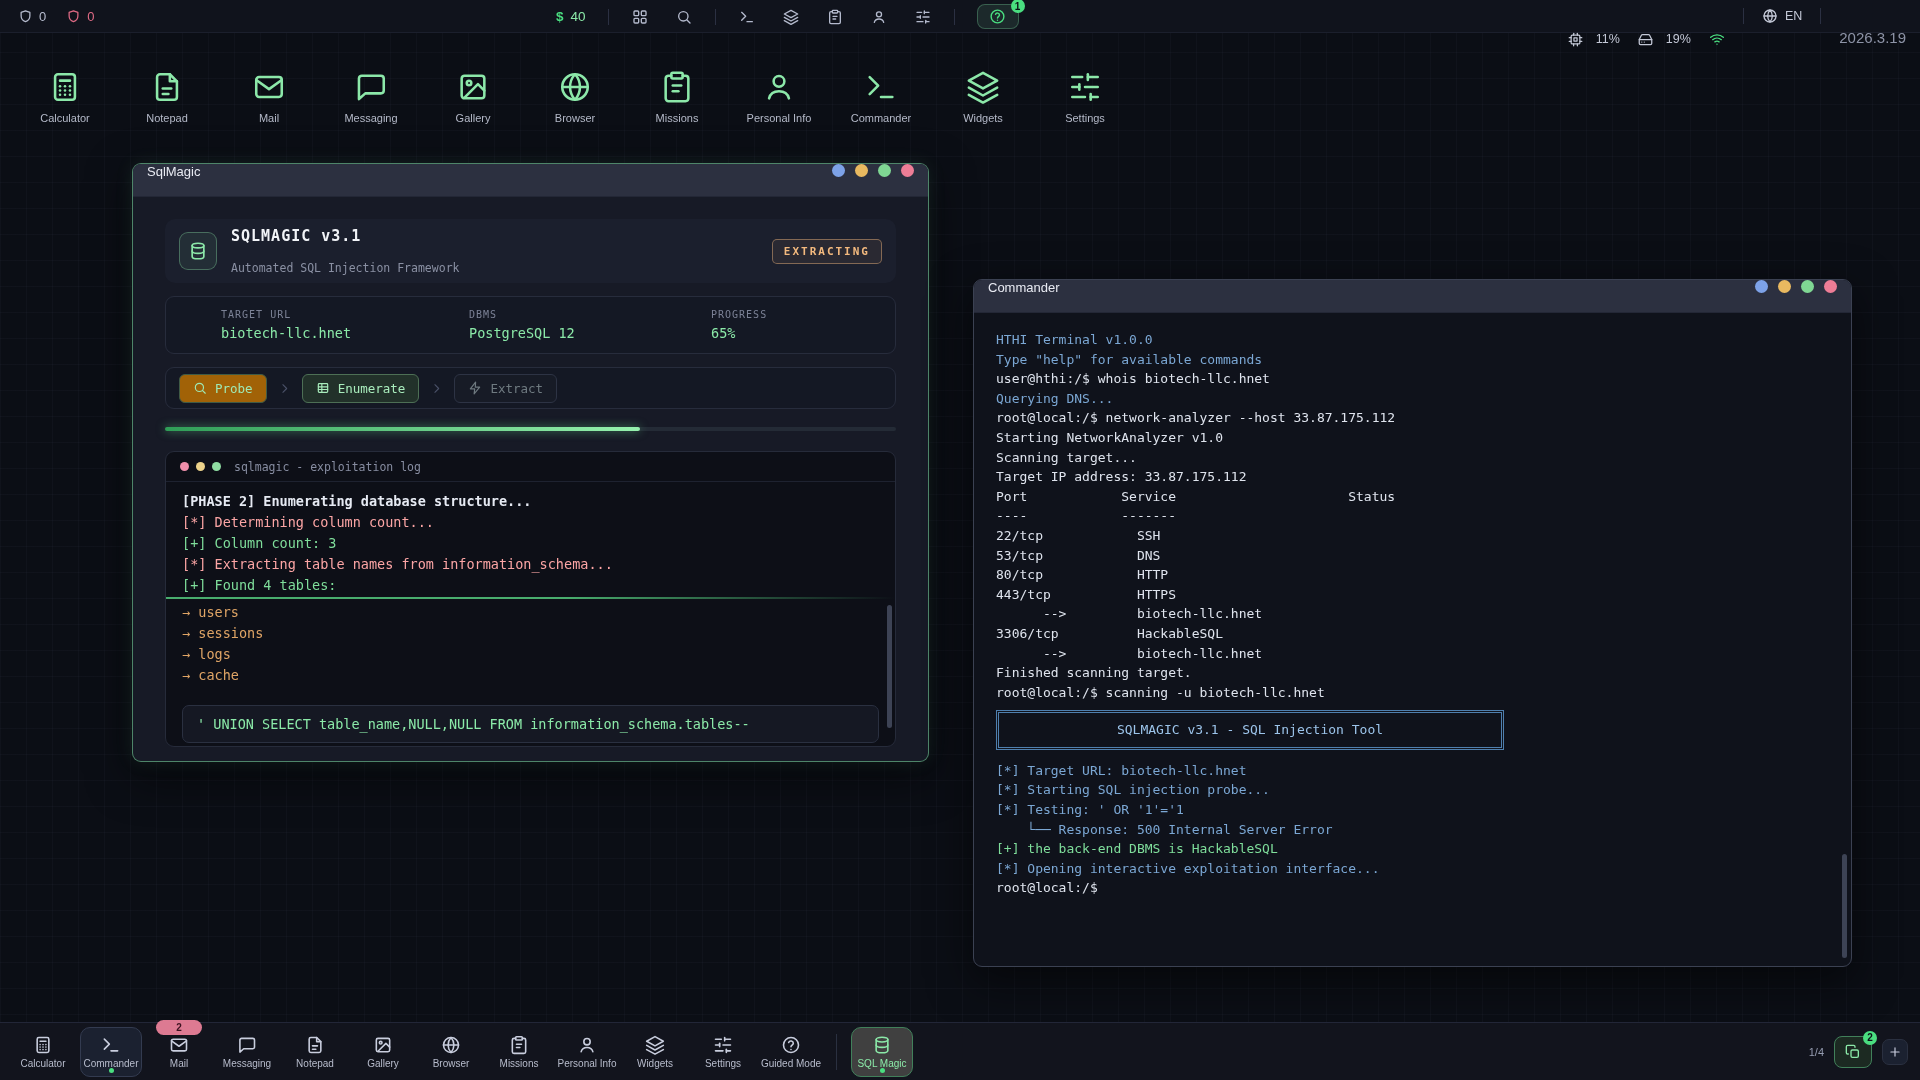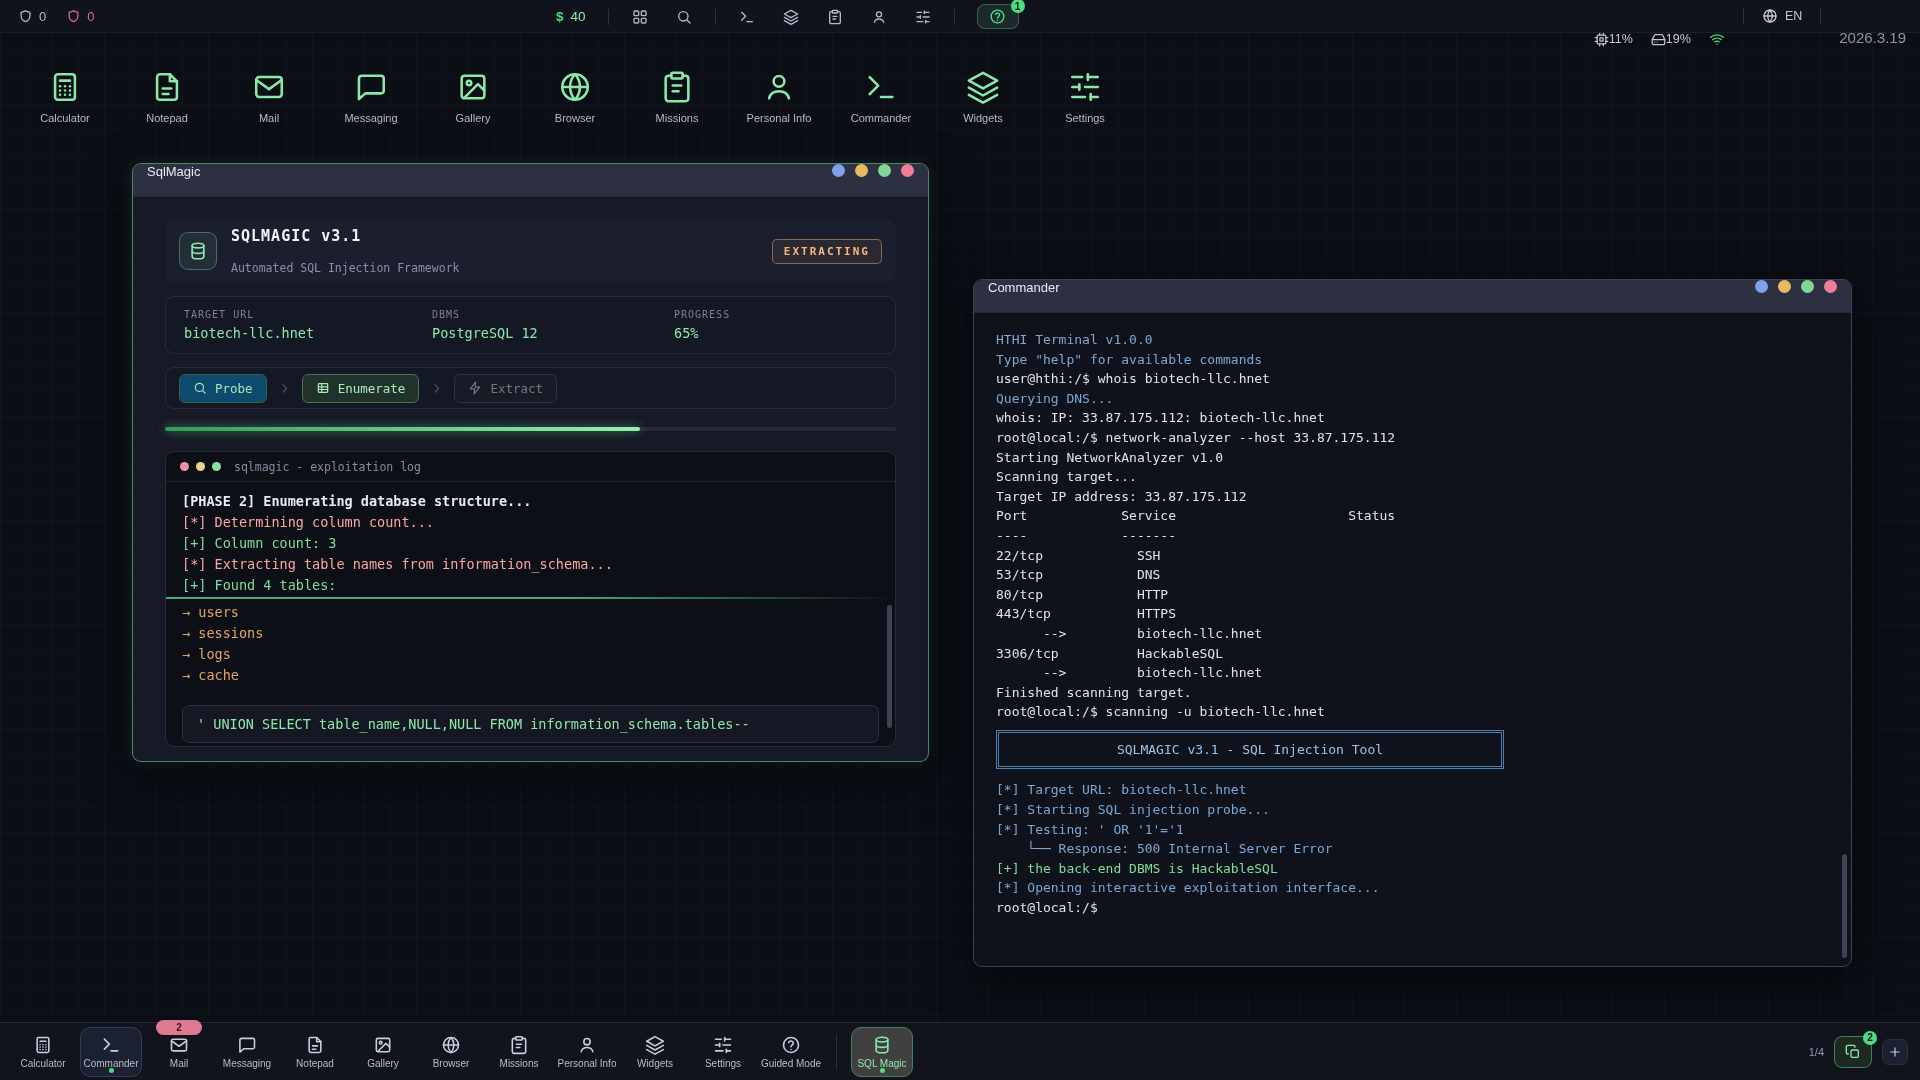--- a/index.html
+++ b/index.html
@@ -33,21 +33,21 @@
   .tb-iconbtn .ic { width:16px; height:16px; }
   .tb-group { display:flex; align-items:center; gap:26px; }
   .help-btn { position:relative; width:42px; height:25px; border-radius:8px;
     border:1px solid rgba(134,239,172,.28); background:rgba(134,239,172,.10);
     display:flex; align-items:center; justify-content:center; color:#4ade80; cursor:pointer; }
   .help-btn .ic { width:17px; height:17px; }
   .help-badge { position:absolute; top:-6px; right:-7px; min-width:14px; height:14px;
     border-radius:7px; background:#4ade80; color:#0c1117; font-size:10px; font-weight:bold;
     display:flex; align-items:center; justify-content:center; padding:0 3px; }
   .tb-right { margin-left:auto; display:flex; align-items:center; gap:18px; padding-right:14px; }
-  .stat { display:flex; align-items:center; gap:0; font-size:12.5px; color:#c3c8d6;margin-top:46px; }
+  .stat { display:flex; align-items:center; gap:13px; font-size:12.5px; color:#c3c8d6;margin-top:46px; }
   .stat .ic { width:15px; height:15px; }
   .wifi { color:#4ade80; } .wifi .ic { width:16px; height:16px; }
   .lang { display:flex; align-items:center; gap:7px; font-size:12.5px; color:#c3c8d6; }
   .lang .ic { width:16px; height:16px; }
   .clock { line-height:1.15; }
   .clock .t { font-size:13px; color:#e8ebf4;text-align:right; }
   .clock .d { font-size:15px; color:#8d93a6;margin-top:28px; }
 
   
   .desktop-icons { position:absolute; left:14px; top:58px; display:flex; }
@@ -80,29 +80,29 @@
     display:flex; align-items:center; justify-content:center; color:#8ce8a9; }
   .app-icon-box .ic { width:20px; height:20px; }
   .app-title { font-size:15px; font-weight:bold; color:#f2f4f8; letter-spacing:1px; }
   .app-subtitle { font-size:11.5px; color:#8a90a3; margin-top:16px; }
   .status-badge { margin-left:auto; font-size:11px; font-weight:bold; letter-spacing:2px;
     color:#f3b97e; border:1px solid rgba(243,185,126,.45); background:rgba(243,185,126,.07);
     border-radius:5px; padding:5px 11px; }
   .info-panel { flex:0 0 58px; border:1px solid #272c3c; background:#141824;
     border-radius:9px; display:flex; align-items:center; padding:0 18px; margin-bottom:13px; }
   .info-field { display:flex; flex-direction:column; gap:5px; }
-  .info-field:nth-child(1){ width:248px; } .info-field:nth-child(2){ width:242px; }
+  .info-field:nth-child(1){ width:248px;margin-left:37px; } .info-field:nth-child(2){ width:242px; }
   .info-label { font-size:10px; letter-spacing:1px; color:#7c8296; }
   .info-value { font-size:13.5px; color:#8be9a8; }
   .pipeline { flex:0 0 42px; border:1px solid #272c3c; background:#141824;
     border-radius:9px; display:flex; align-items:center; gap:11px; padding:0 13px;
     margin-bottom:16px; }
   .pipe-btn { display:flex; align-items:center; gap:8px; font-family:"DejaVu Sans Mono",monospace;
     font-size:12.5px; padding:6px 13px; border-radius:6px; cursor:pointer;
-    background:#0c4a6e; border:1px solid #3f5a46; color:#9fe8b4; }
+    background:#a16207; border:1px solid #3f5a46; color:#9fe8b4; }
   .pipe-btn .ic { width:14px; height:14px; }
   .pipe-btn.active { background:#22312a; border-color:#4d6f55; color:#a8ecbc; }
   .pipe-btn.pending { background:#171b26; border-color:#2d3344; color:#6f7a80; }
   .pipe-sep { width:13px; height:13px; color:#4a5168; }
   .progress-track { flex:0 0 4px; height:4px; border-radius:2px; background:#242b36;
     margin:2px 0 20px; position:relative; }
   .progress-fill { position:absolute; left:0; top:0; height:4px; border-radius:2px;
     background:linear-gradient(90deg,#2f9e57,#96f2ae);
     box-shadow:0 0 10px rgba(110,231,150,.55); }
   .log-panel { flex:1 1 auto; min-height:0; border:1px solid #262b3a; background:#0d0f17;
@@ -573,21 +573,20 @@
         <span class="wc wc-green"></span>
         <span class="wc wc-pink"></span>
       </span>
     </div>
     <div class="cmd-body">
       <div id="cmd-pre">
           <div class="term-line cl-blue">HTHI Terminal v1.0.0</div>
           <div class="term-line cl-blue">Type "help" for available commands</div>
           <div class="term-line cl-white">user@hthi:/$ whois biotech-llc.hnet</div>
           <div class="term-line cl-blue">Querying DNS...</div>
-          <div class="term-line cl-white">whois: IP: 33.87.175.112: biotech-llc.hnet</div>
           <div class="term-line cl-white">root@local:/$ network-analyzer --host 33.87.175.112</div>
           <div class="term-line cl-white">Starting NetworkAnalyzer v1.0</div>
           <div class="term-line cl-white">Scanning target...</div>
           <div class="term-line cl-white">Target IP address: 33.87.175.112</div>
           <div class="term-line cl-white">Port            Service                      Status</div>
           <div class="term-line cl-white">----            -------</div>
           <div class="term-line cl-white">22/tcp            SSH</div>
           <div class="term-line cl-white">53/tcp            DNS</div>
           <div class="term-line cl-white">80/tcp            HTTP</div>
           <div class="term-line cl-white">443/tcp           HTTPS</div>

